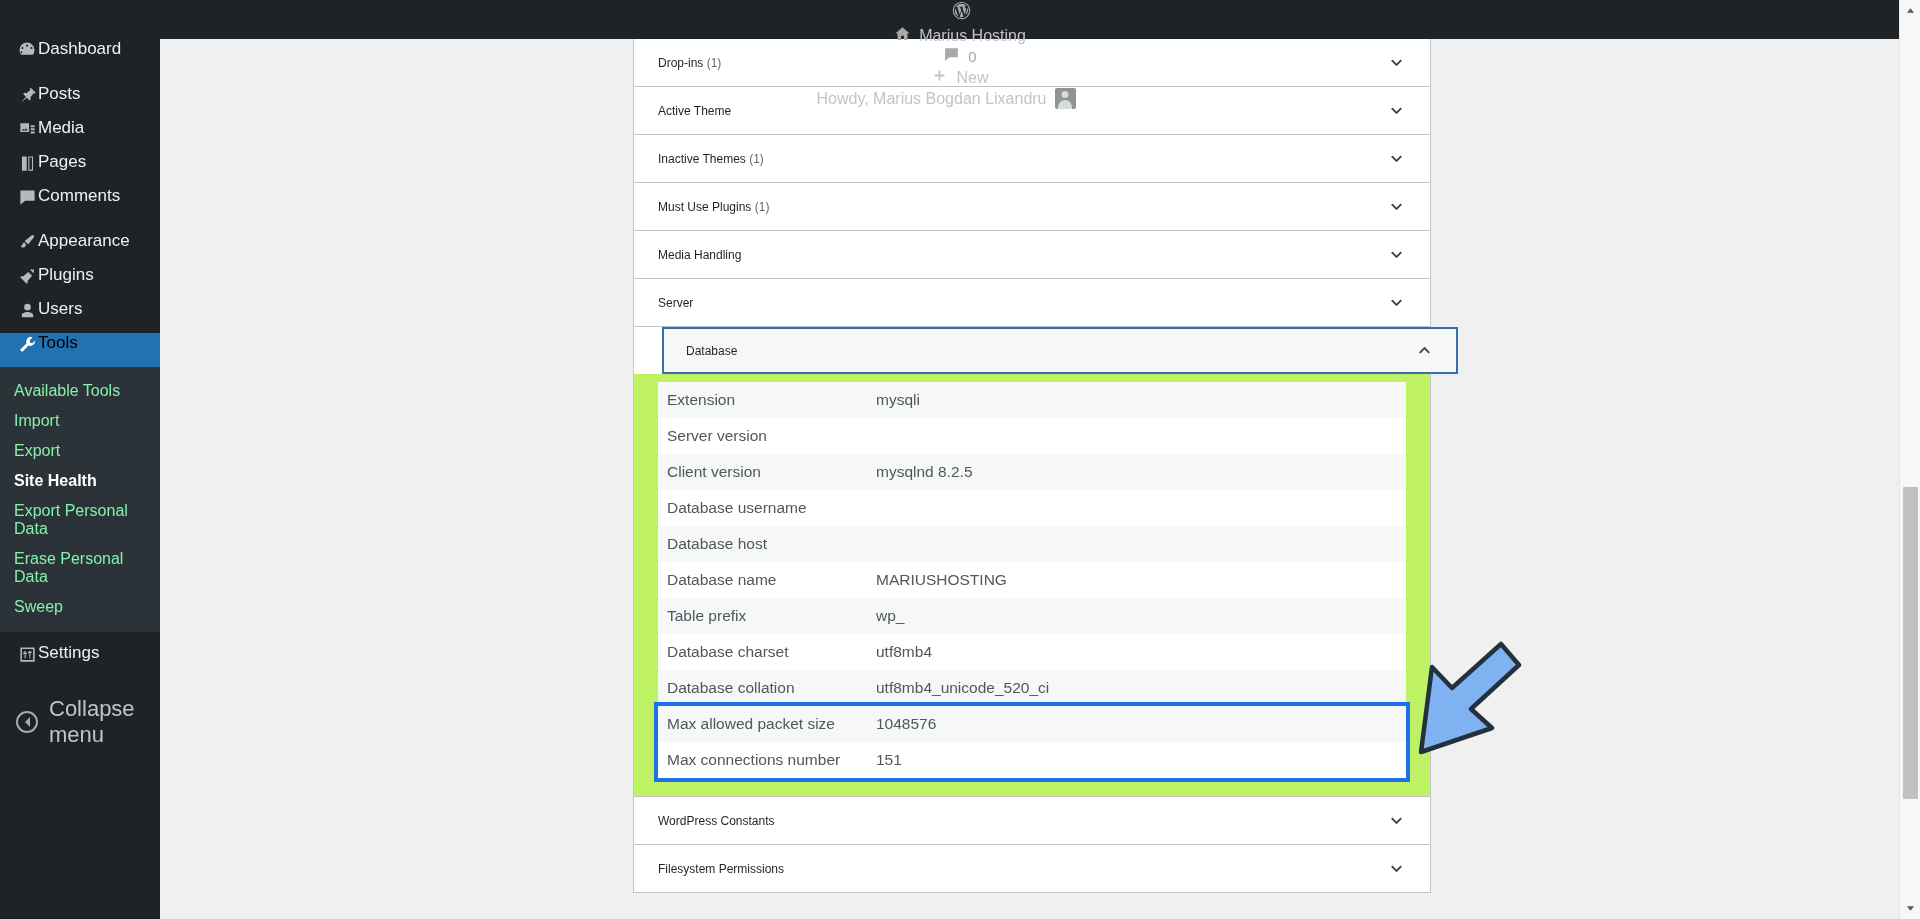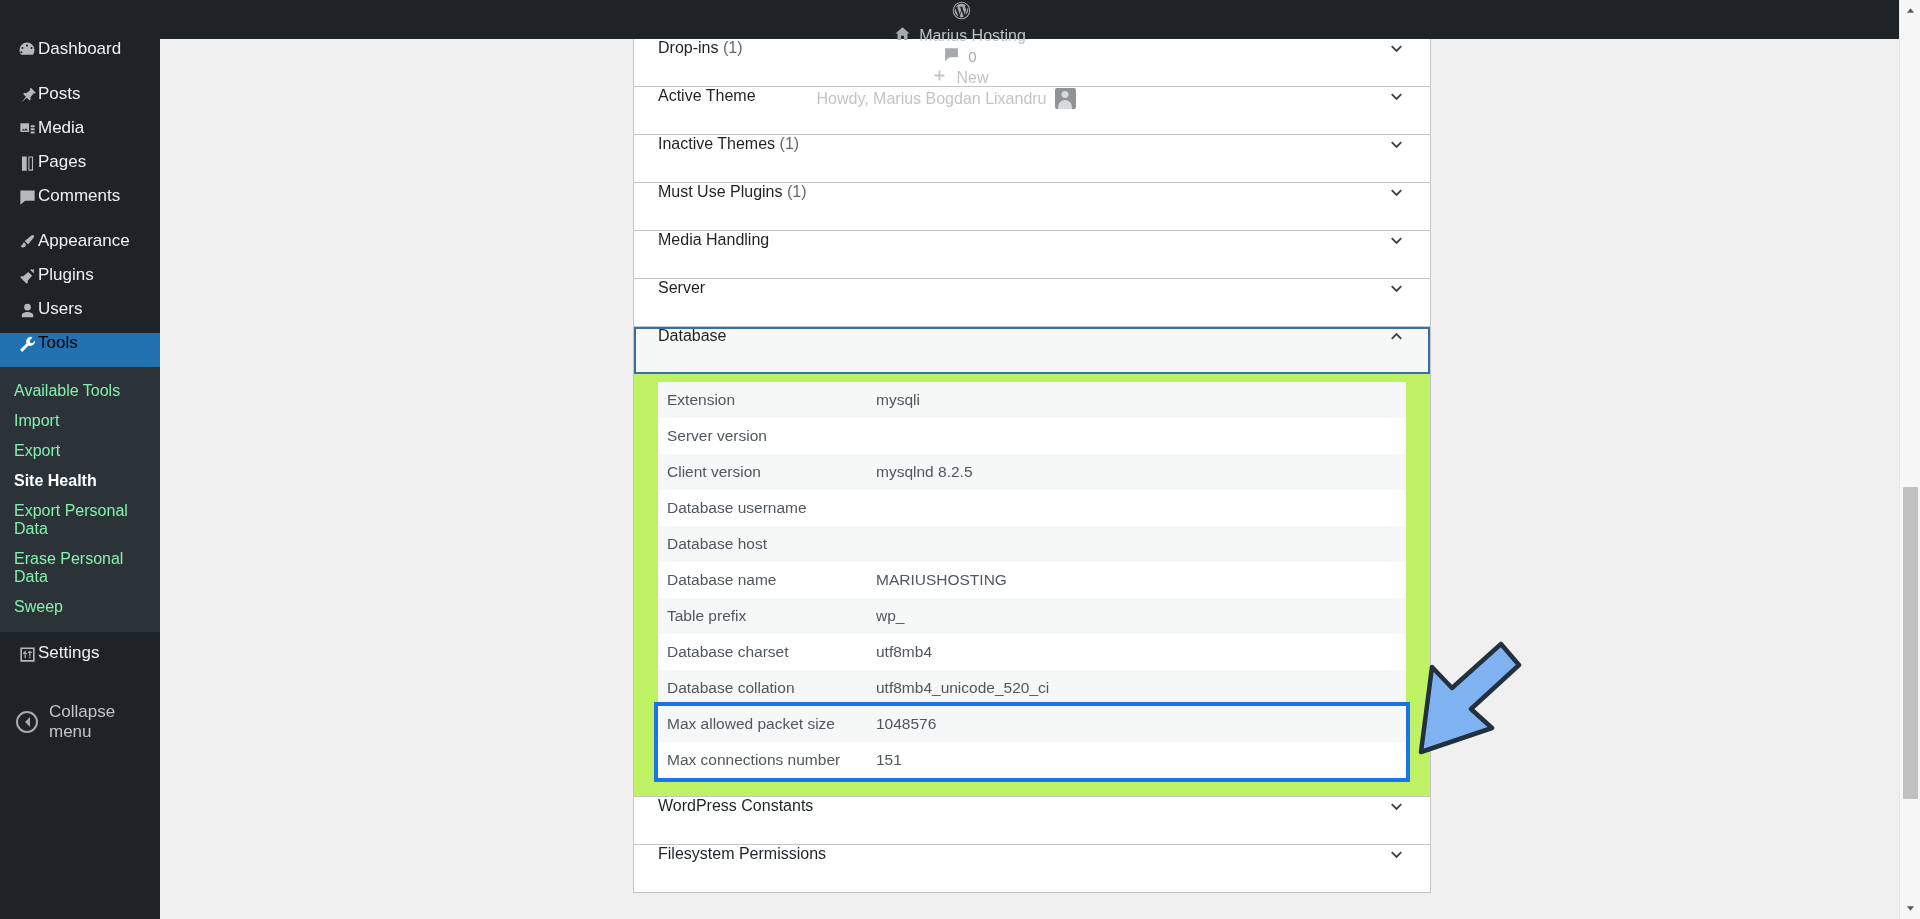--- a/index.html
+++ b/index.html
@@ -80,21 +80,21 @@
   .submenu { background: #2c3338; padding: 9px 0 10px 0; }
   .submenu-item {
     display: block; padding: 6px 12px 6px 14px;
     color: #86efac; font-size: 16px; cursor: pointer;
   }
   .submenu-item.current { color: #fff; font-weight: bold; }
   .collapse-row {
     display:flex; align-items:center; gap:11px;
     padding: 0 0 0 16px; height: 34px;
     color:#c3c4c7; cursor:pointer; margin-top: 28px;
-    font-size: 17px;
+    font-size: 22px;
   }
   .collapse-circle {
     width: 22px; height: 22px; border-radius: 50%;
     border: 2px solid #a7aaad;
     display:flex; align-items:center; justify-content:center;
     flex:none;
   }
   .collapse-circle::before {
     content:""; width:0;height:0;
     border:5px solid transparent; border-right-color:#a7aaad;
@@ -114,39 +114,39 @@
     width: 798px;
   }
   .accordion {
     background: #fff;
     border: 1px solid #c3c4c7;
     border-top: none;
   }
   .accordion-section { border-bottom: 1px solid #c3c4c7; }
   .accordion-section:last-child { border-bottom: none; }
   .accordion-trigger {
-    display: flex; align-items: flex-start;
+    display: flex; align-items: center;
     justify-content: space-between;
     width: 100%;
     padding: 0 24px;
     height: 47px;
     background: #fff;
     border: none;
     text-align: left;
     font-family: "Liberation Sans", sans-serif;
-    font-size: 16px;
+    font-size: 12px;
     color: #1d2327;
     cursor: pointer;
   }
   .acc-count { color: #646970; }
   .accordion-section.open > .accordion-trigger {
     background: #f6f7f7;
     outline: 2px solid #3b6ea5;
     outline-offset: -2px;
-    position: relative; z-index: 5;
+    position: relative; z-index: 5; margin-left: 28px;
   }
   .chev { width: 19px; height: 19px; flex: none; }
   .panel-wrap { padding: 8px 24px 18px 24px; background:#bef264; }
   .health-table { width: 100%; border-collapse: collapse; }
   .health-table tr { height: 36px; }
   .health-table tr:nth-child(odd) { background: #f6f7f7; }
   .health-table tr:nth-child(even) { background: #fff; }
   .health-table td {
     font-size: 15.5px;
     color: #50575e;

